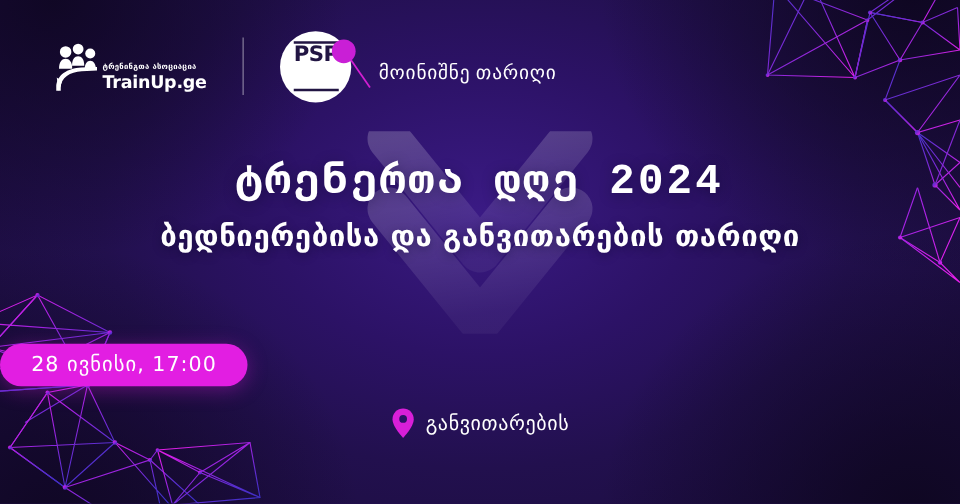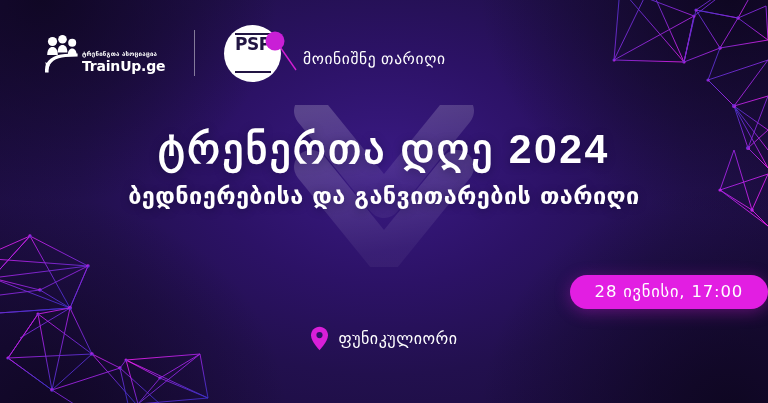--- a/index.html
+++ b/index.html
@@ -85,53 +85,53 @@
 
   
   #eyebrow {
     position:absolute; left:262px; top:28px;
     display:flex; align-items:flex-end;
   }
   #pin-deco { width:44px; height:46px; position:relative; flex:0 0 auto; }
   #eyebrow-label {
     color:#ffffff; font-size:15.5px; letter-spacing:.6px;
     white-space:nowrap; margin-left:-3px; margin-bottom:6px;
-    font-family:Liberation Sans, sans-serif;
+    font-family:Liberation Serif, serif;
   }
 
   
   #headline-block {
     position:absolute; left:0; right:0; top:128px;
     text-align:center;
   }
   #title {
     color:#ffffff;
-    font-size:41px;
+    font-size:34px;
     font-weight:700;
     letter-spacing:2.5px;
     line-height:1.06;
     white-space:nowrap;
-    font-family:Liberation Sans, sans-serif;
+    font-family:Liberation Mono, monospace;
     text-shadow:0 2px 10px rgba(10,4,30,.35);
   }
   #subtitle {
     color:#ffffff;
     font-size:23.5px;
     font-weight:700;
     letter-spacing:.4px;
     margin-top:11px;
     white-space:nowrap;
     font-family:"DejaVu Sans", sans-serif;
     text-shadow:0 2px 8px rgba(10,4,30,.35);
   }
 
   
   #date-pill-wrap {
     position:absolute; left:0; right:0; top:275px;
-    display:flex; justify-content:flex-end;
+    display:flex; justify-content:flex-start;
   }
   #date-pill {
     background:#e21ee2;
     color:#ffffff;
     font-size:16.5px;
     letter-spacing:.8px;
     padding:7px 25px 8px;
     border-radius:20px;
     white-space:nowrap;
     font-family:"DejaVu Sans", sans-serif;
@@ -313,16 +313,16 @@
 
   <div id="date-pill-wrap">
     <div id="date-pill">28 ივნისი, 17:00</div>
   </div>
 
   <div id="venue-row">
     <svg id="venue-pin" viewBox="0 0 19 25">
       <path d="M9.5,0.8 C4.8,0.8 1.0,4.6 1.0,9.3 C1.0,15.4 9.5,24.2 9.5,24.2 C9.5,24.2 18.0,15.4 18.0,9.3 C18.0,4.6 14.2,0.8 9.5,0.8 Z" fill="#d81fd8"></path>
       <circle cx="9.5" cy="9.1" r="3.1" fill="#2a1264"></circle>
     </svg>
-    <div id="venue-label">ფუნიკულიორი</div>
+    <div id="venue-label">განვითარების</div>
   </div>
 
 </div>
 
 </body></html>

